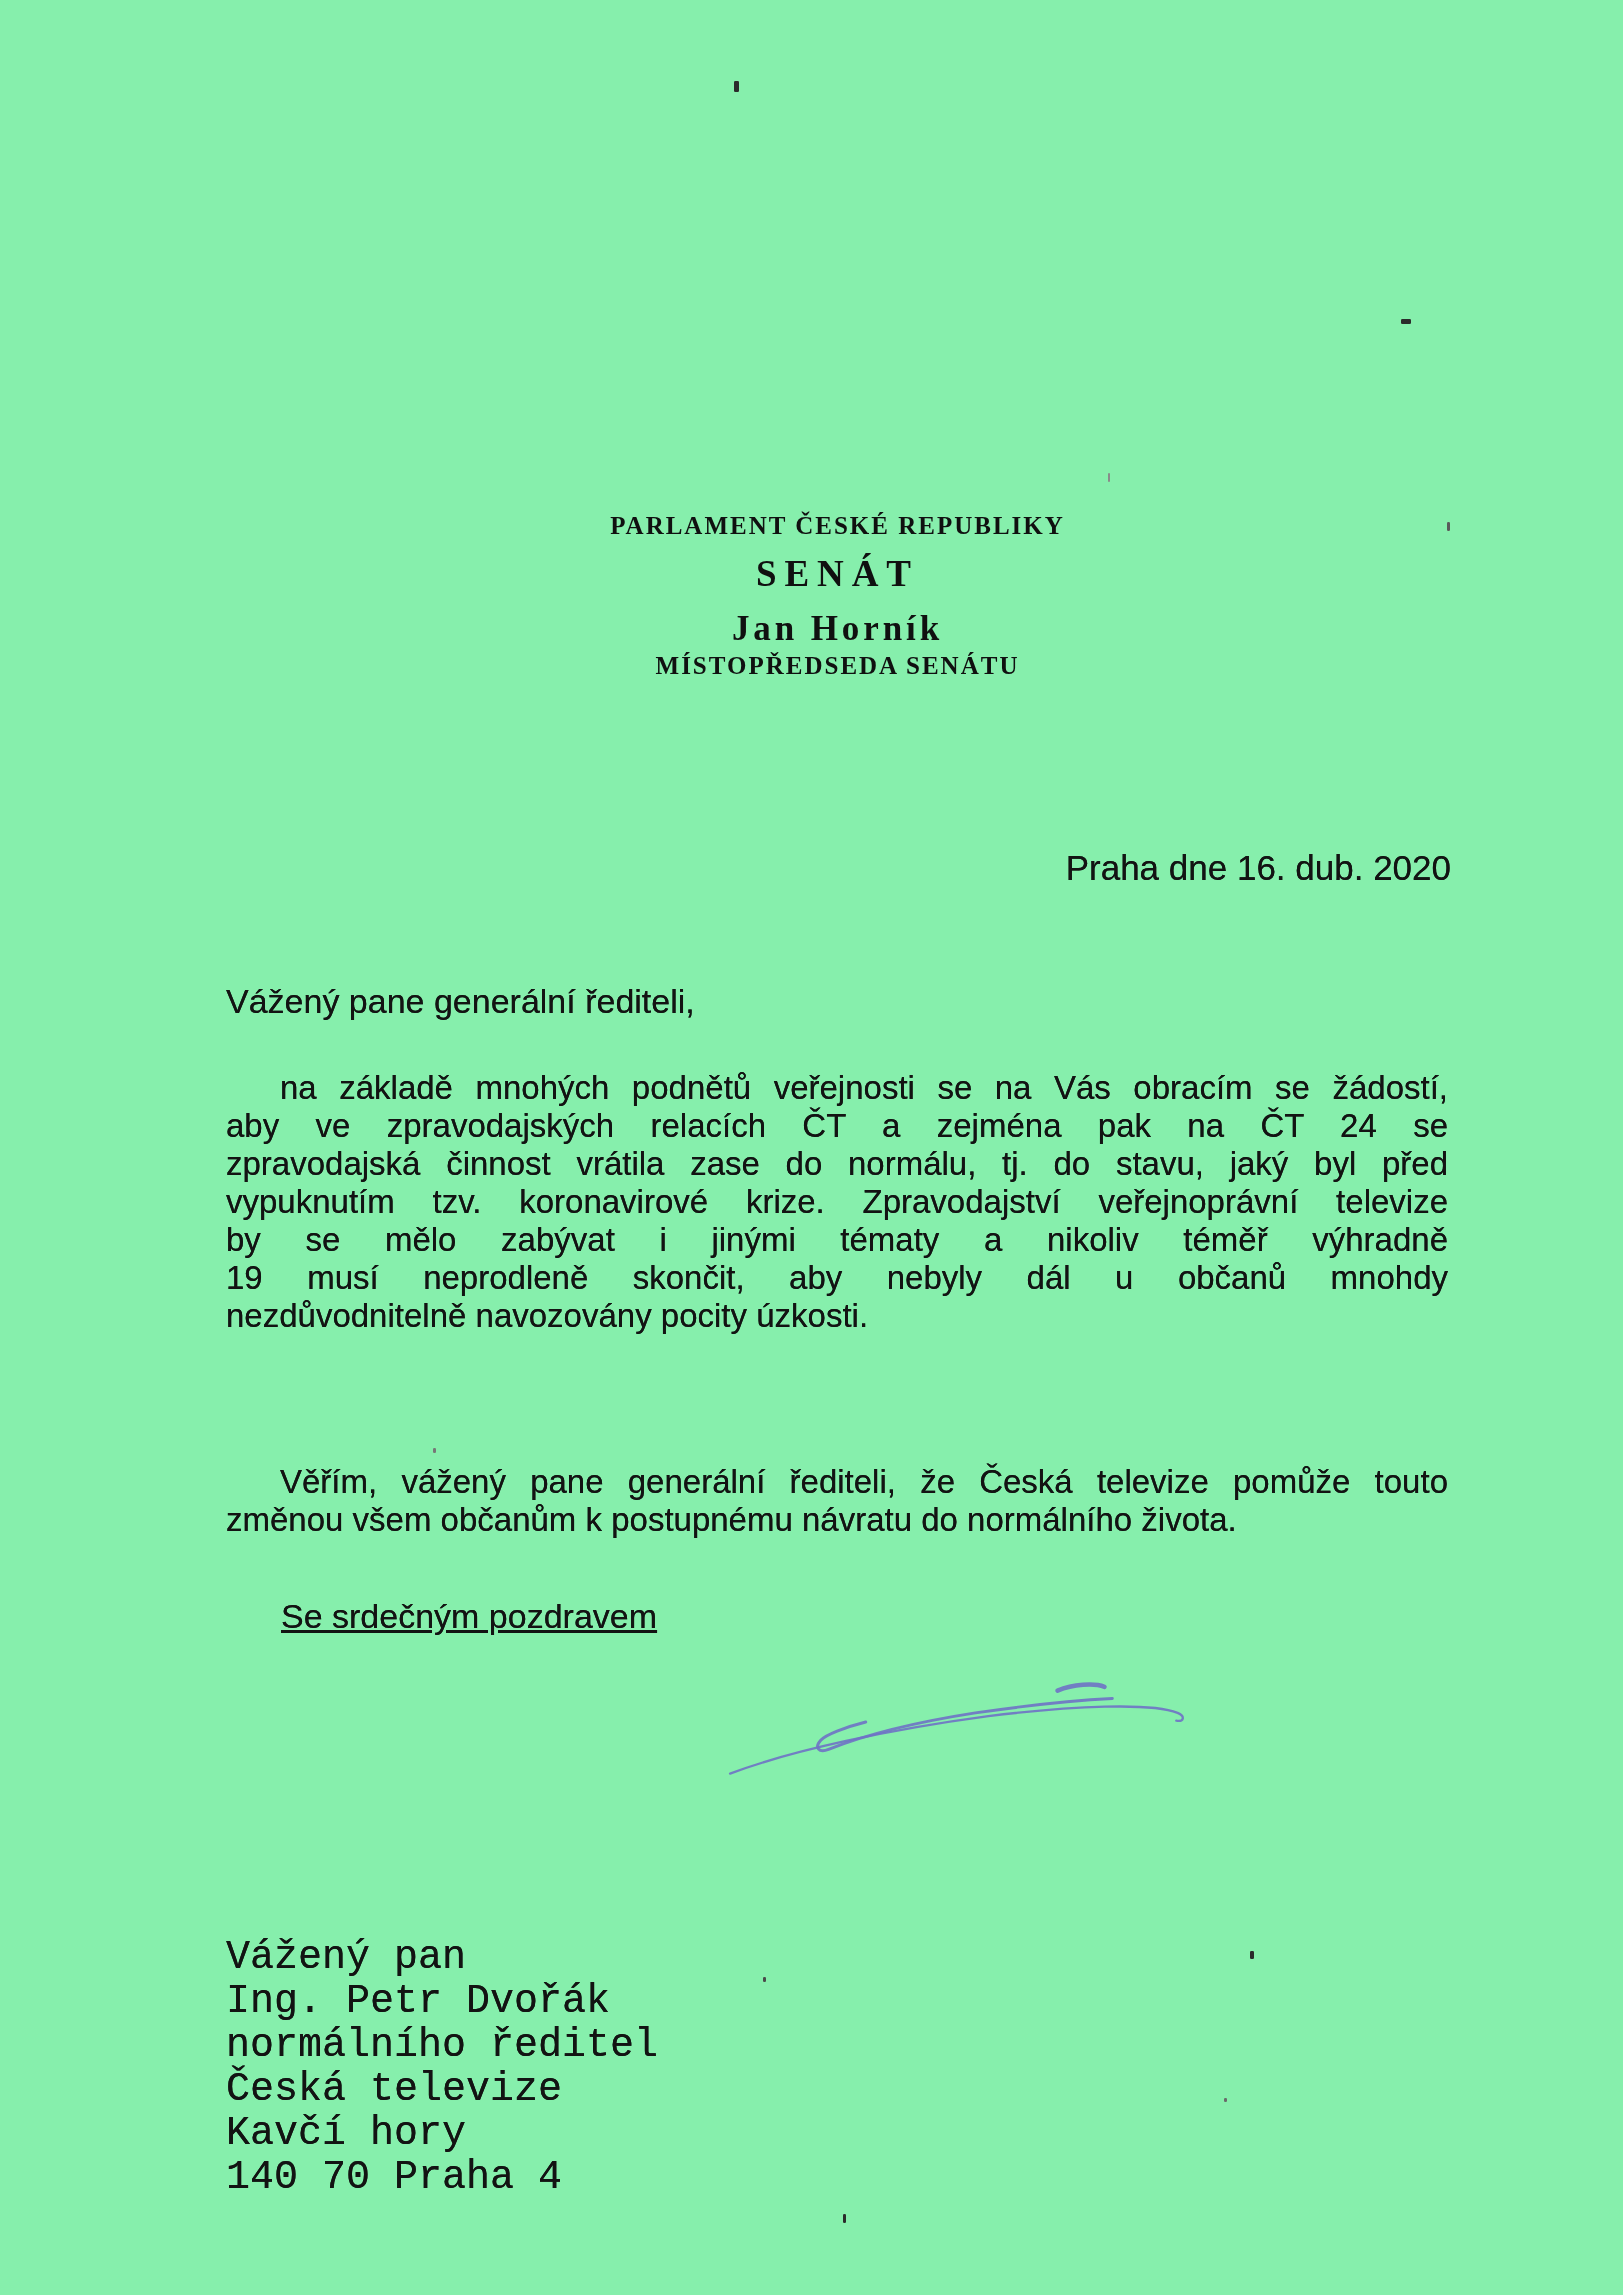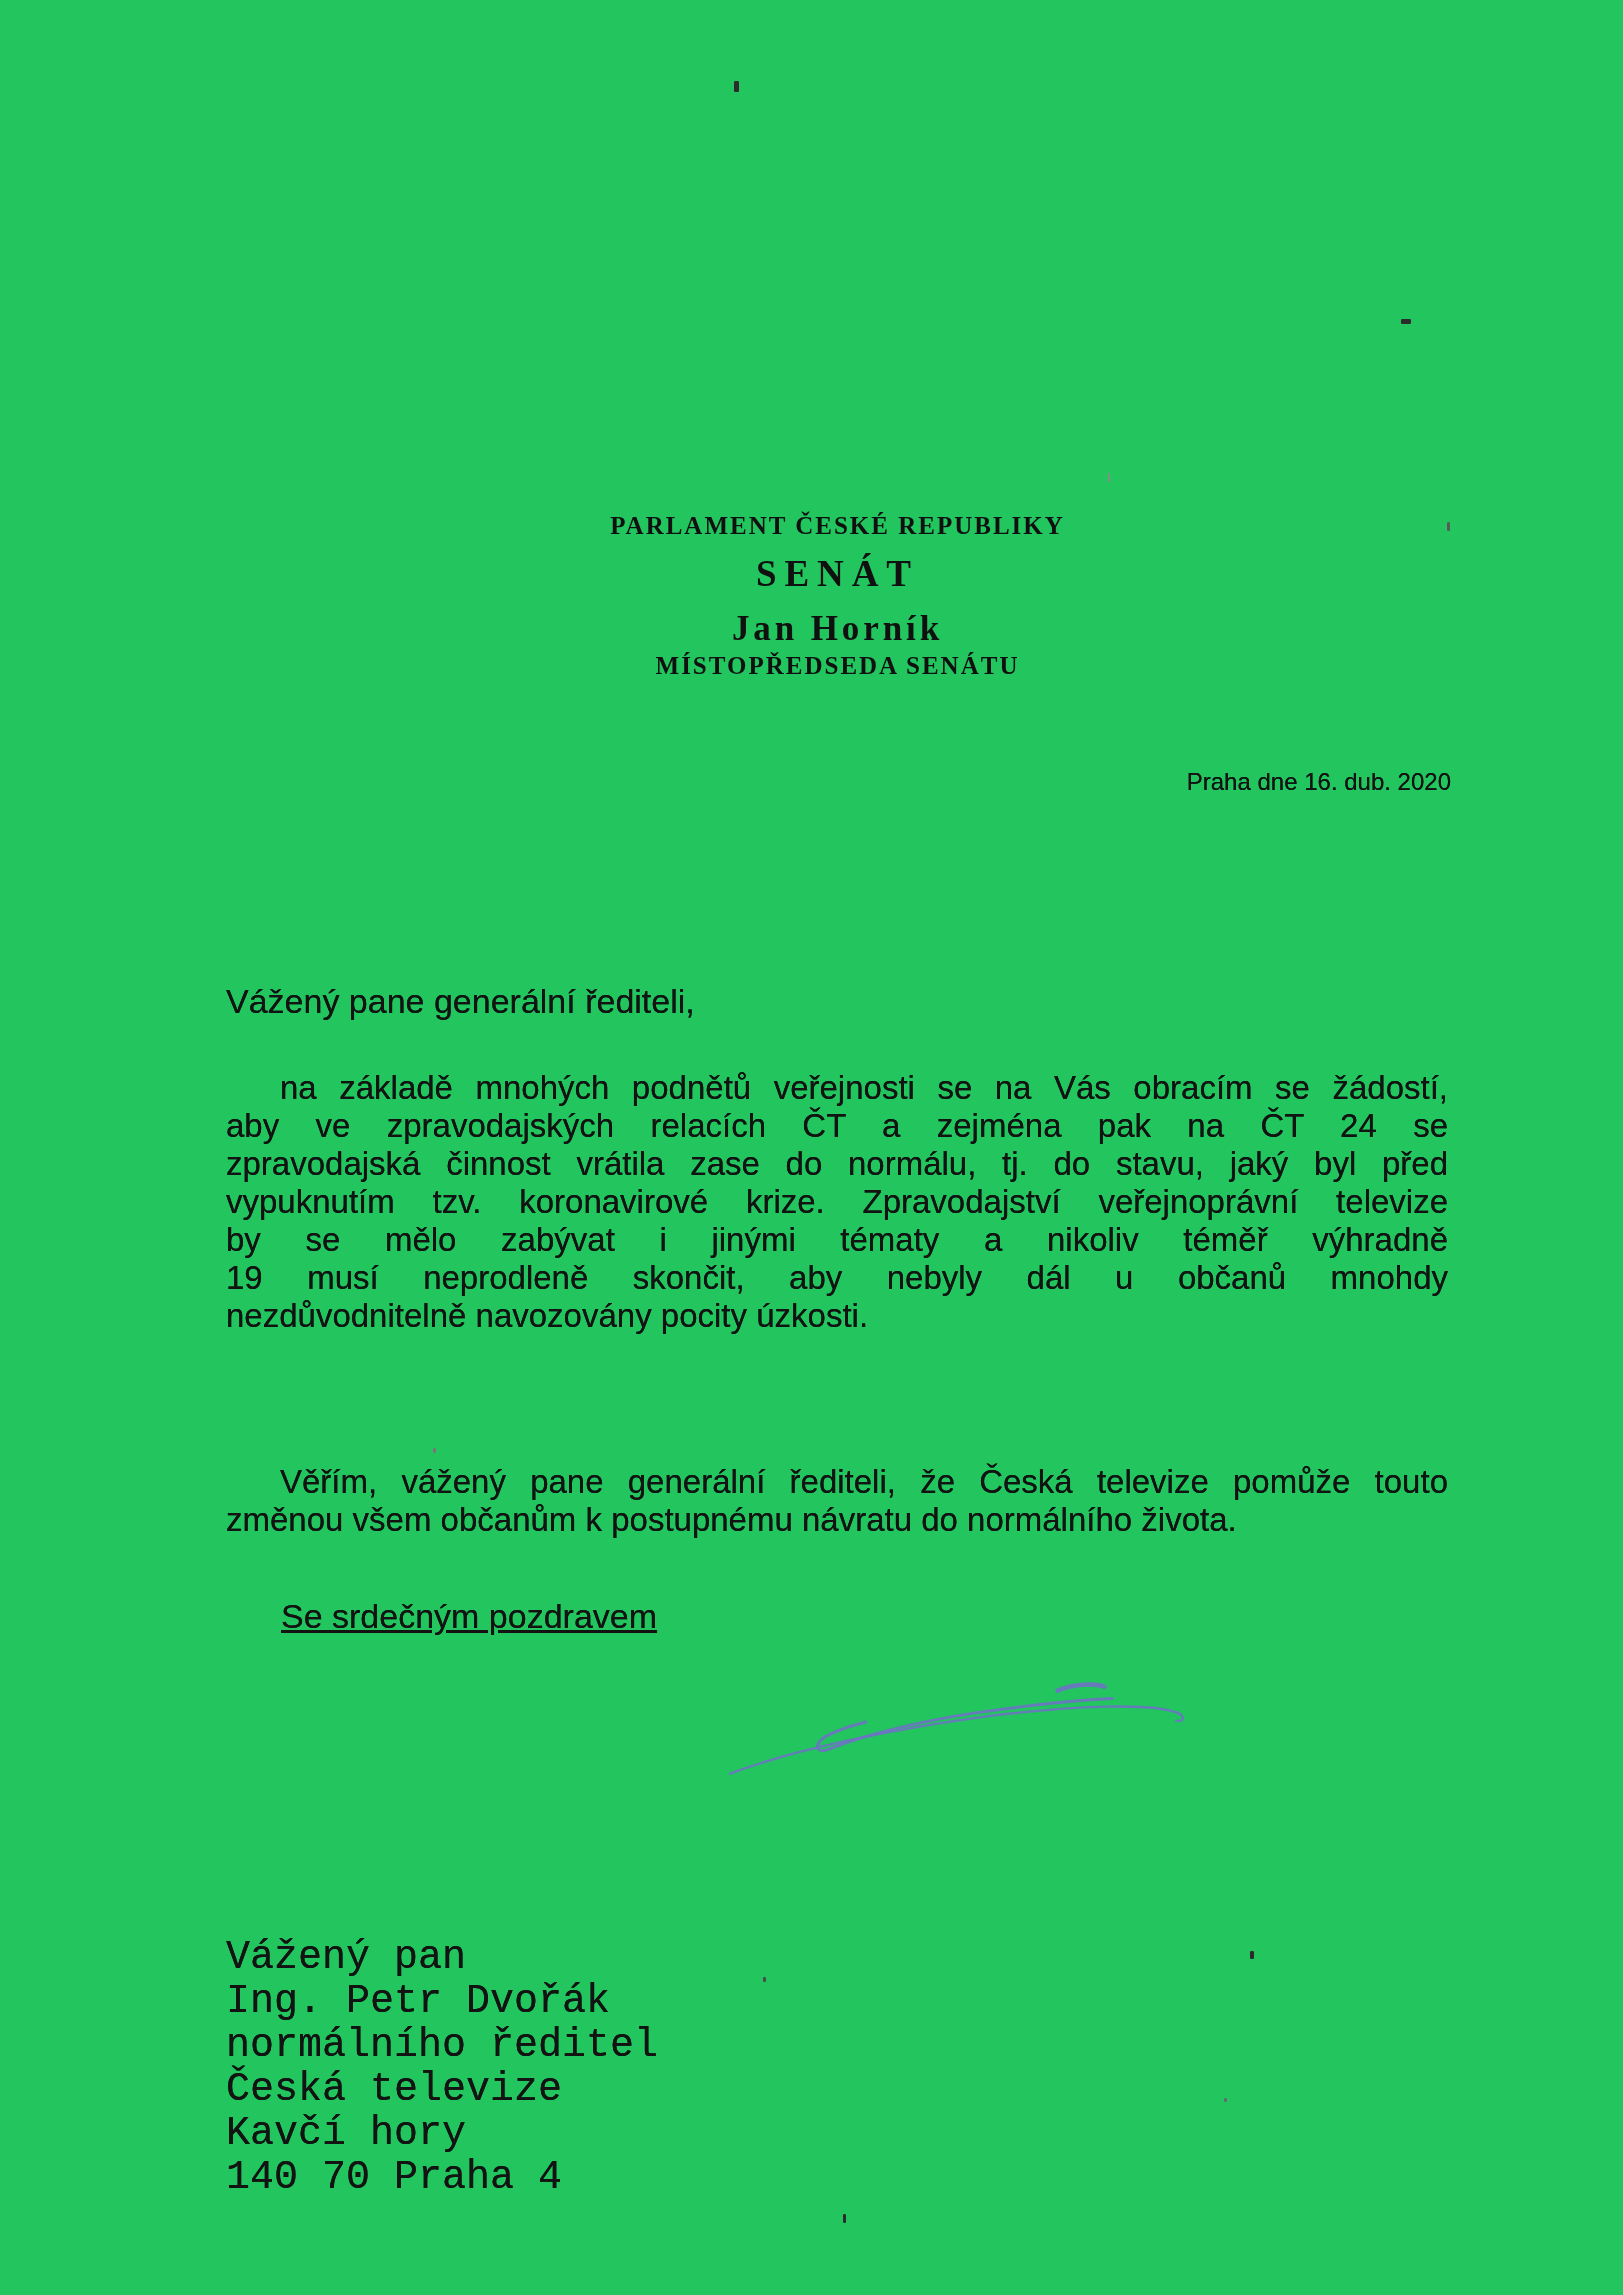--- a/index.html
+++ b/index.html
@@ -1,19 +1,19 @@
 <!DOCTYPE html>
 <html lang="cs" style="font-size:10.5px"><head>
 <meta charset="utf-8">
 <style>
   html,body{margin:0;padding:0;background:#9a9a9a;}
   .page{
     position:relative;
     width:1623px;height:2295px;
-    background:#22c55e;
+    background:#86efac;
     overflow:hidden;
     color:#141414;
     font-family:"Liberation Sans", sans-serif;
   }
   
   .letterhead-line{
     position:absolute;left:0;width:1675px;
     text-align:center;
     font-family:"Liberation Serif", serif;
     color:#101010;
@@ -22,22 +22,22 @@
   .lh-org   {top:512px;  font-size:25px; letter-spacing:2px;  font-weight:600;}
   .lh-senat {top:552px;  font-size:37px; letter-spacing:7.9px; font-weight:700;}
   .lh-name  {top:609px;  font-size:35px; letter-spacing:3.9px;  font-weight:700;}
   .lh-role  {top:652px;  font-size:25px; letter-spacing:2px;  font-weight:600;}
   
   .typed{
     color:#131313;
     text-shadow:0 0 0.5px rgba(0,0,0,.85);
   }
   .date-line{
-    position:absolute;top:768px;right:172px;
-    font-size:24px;white-space:nowrap;text-align:center;
+    position:absolute;top:848px;right:172px;
+    font-size:35px;white-space:nowrap;text-align:center;
   }
   .salutation{
     position:absolute;left:226px;top:982px;
     font-size:34px;white-space:nowrap;text-align:center;
   }
   .para{
     position:absolute;left:226px;width:1222px;
   }
   .para .bline{
     height:38px;line-height:38px;

